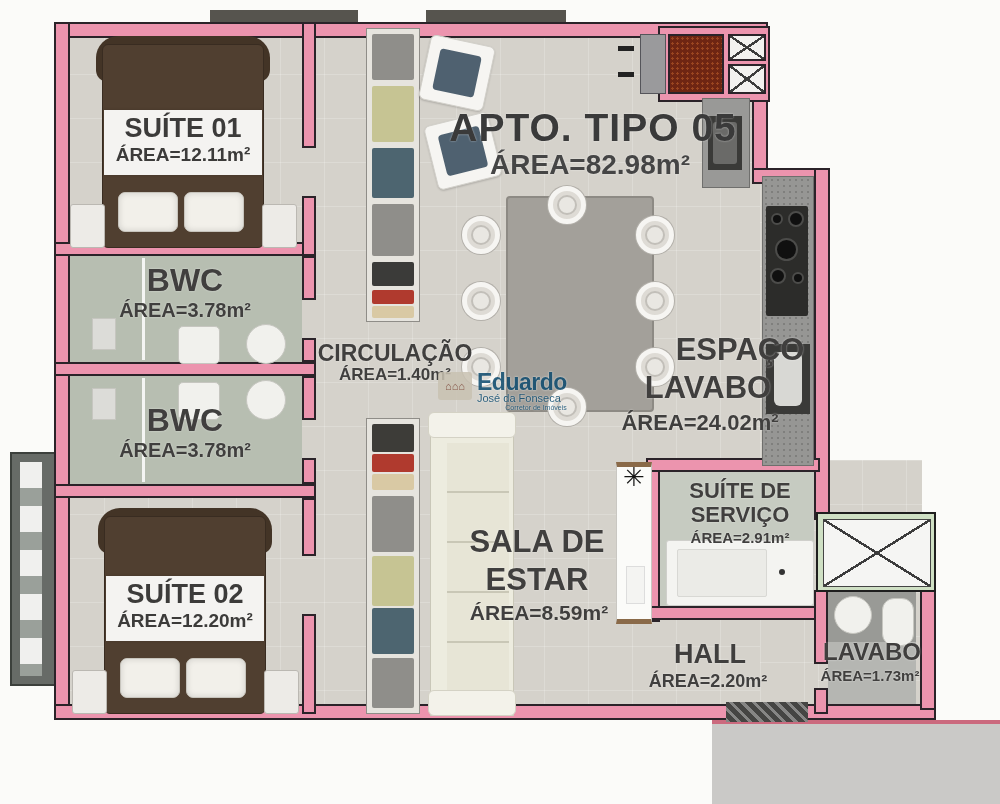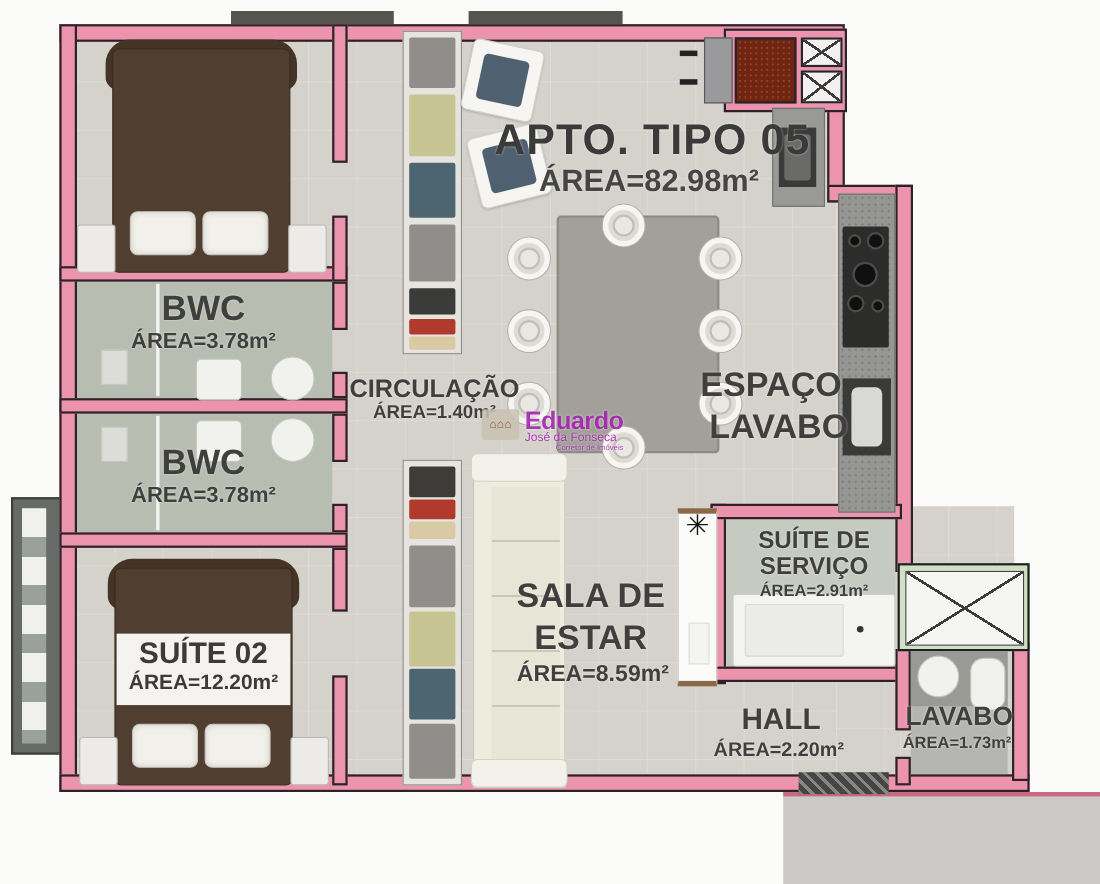--- a/index.html
+++ b/index.html
@@ -179,54 +179,59 @@
 
   <div class="abs" style="left:828px;top:592px;width:88px;height:50px;background:#999a96"></div>
   <div class="fix" style="left:834px;top:596px;width:36px;height:36px;border-radius:50%"></div>
   <div class="fix" style="left:882px;top:598px;width:30px;height:46px;border-radius:12px"></div>
 
   <div class="abs" style="left:726px;top:702px;width:82px;height:20px;background:#454543;background-image:repeating-linear-gradient(45deg,rgba(255,255,255,.35) 0 3px,transparent 3px 8px)"></div>
 
   <div class="lbl" style="left:593px;top:108px;font-size:39px;letter-spacing:1px;color:#3a3a3a">APTO. TIPO 05</div>
   <div class="lbl" style="left:590px;top:150px;font-size:28px;color:#454545">ÁREA=82.98m²</div>
 
+  <div class="band" style="left:104px;top:110px;width:158px;height:62px;padding-top:3px">
+    <div style="font-size:27px">SUÍTE 01</div>
+    <div style="font-size:19px;white-space:nowrap">ÁREA=12.11m²</div>
+  </div>
 
   <div class="lbl" style="left:185px;top:264px;font-size:32px">BWC</div>
   <div class="lbl" style="left:185px;top:300px;font-size:20px">ÁREA=3.78m²</div>
 
   <div class="lbl" style="left:185px;top:404px;font-size:32px">BWC</div>
   <div class="lbl" style="left:185px;top:440px;font-size:20px">ÁREA=3.78m²</div>
 
   <div class="band" style="left:106px;top:576px;width:158px;height:62px;padding-top:3px">
     <div style="font-size:27px">SUÍTE 02</div>
     <div style="font-size:19px;white-space:nowrap">ÁREA=12.20m²</div>
   </div>
 
   <div class="lbl" style="left:395px;top:342px;font-size:23px">CIRCULAÇÃO</div>
   <div class="lbl" style="left:395px;top:366px;font-size:17px">ÁREA=1.40m²</div>
 
-  <div class="lbl" style="left:701px;top:334px;font-size:31px">ESPAÇO</div>
+  <div class="lbl" style="left:740px;top:334px;font-size:31px">ESPAÇO</div>
   <div class="lbl" style="left:708px;top:372px;font-size:31px">LAVABO</div>
+  <div class="lbl" style="left:700px;top:412px;font-size:22px">ÁREA=24.02m²</div>
 
   <div class="lbl" style="left:537px;top:564px;font-size:31px">ESTAR</div>
   <div class="lbl" style="left:537px;top:526px;font-size:31px">SALA DE</div>
   <div class="lbl" style="left:539px;top:602px;font-size:21px">ÁREA=8.59m²</div>
 
   <div class="lbl" style="left:740px;top:480px;font-size:22px">SUÍTE DE</div>
   <div class="lbl" style="left:740px;top:504px;font-size:22px">SERVIÇO</div>
   <div class="lbl" style="left:740px;top:530px;font-size:15px">ÁREA=2.91m²</div>
 
   <div class="lbl" style="left:710px;top:640px;font-size:27px">HALL</div>
   <div class="lbl" style="left:708px;top:672px;font-size:18px">ÁREA=2.20m²</div>
 
   <div class="lbl" style="left:872px;top:640px;font-size:24px">LAVABO</div>
   <div class="lbl" style="left:870px;top:668px;font-size:15px">ÁREA=1.73m²</div>
 
   <div class="abs" style="left:438px;top:372px;display:flex;align-items:flex-start;opacity:.85">
     <div style="width:34px;height:28px;background:#c9c2b2;border-radius:3px;color:#7a4434;font-size:11px;line-height:28px;text-align:center;font-weight:bold">⌂⌂⌂</div>
-    <div style="margin-left:5px;color:#a21caf;text-shadow:0 0 2px rgba(255,255,255,.9)">
+    <div style="margin-left:5px;color:#0c4a6e;text-shadow:0 0 2px rgba(255,255,255,.9)">
       <div style="font-size:23px;font-weight:bold;line-height:20px;letter-spacing:-.5px">Eduardo</div>
       <div style="font-size:11px;font-weight:normal;line-height:12px">José da Fonseca</div>
       <div style="font-size:7px;line-height:8px;text-align:right">Corretor de Imóveis</div>
     </div>
   </div>
 
 </div>
 
 </body></html>

